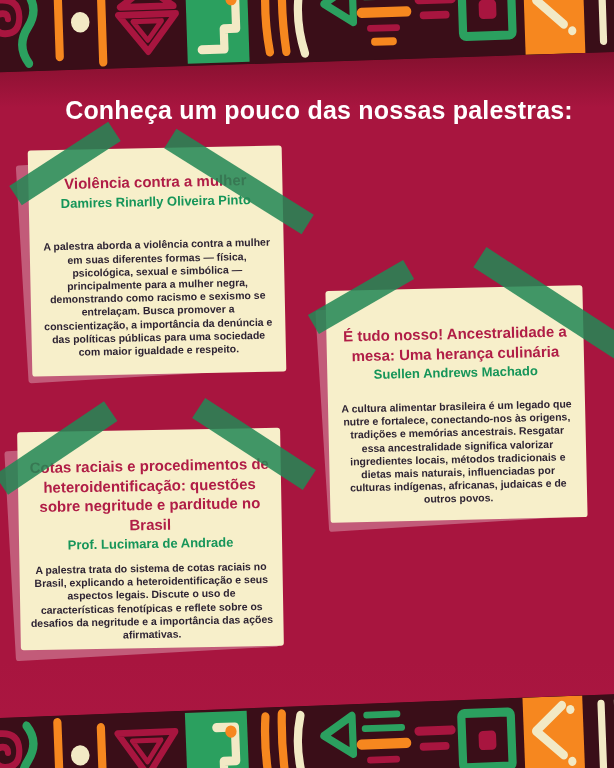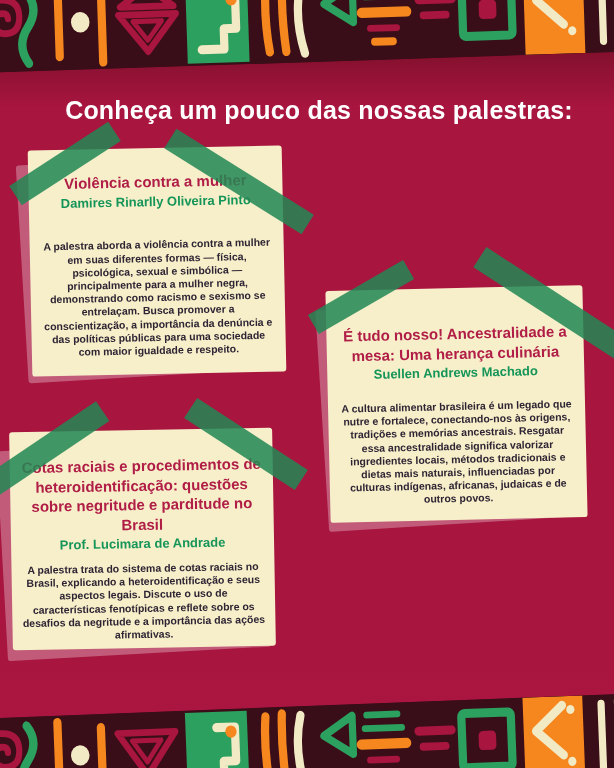--- a/index.html
+++ b/index.html
@@ -41,21 +41,21 @@
   .card1 .tape-l{left:-16px;top:14px;width:118px;height:23px;transform:rotate(-33deg);}
   .card1 .tape-r{right:-30px;top:32px;width:162px;height:23px;transform:rotate(32deg);}
   
   .card2{left:320px;top:276px;width:284px;height:266px;}
   .card2 .note-shadow{left:2px;top:26px;width:258px;height:222px;transform:rotate(-3.6deg);}
   .card2 .note-paper{left:8px;top:12px;width:257px;height:232px;transform:rotate(-1.3deg);padding:36px 12px 0 12px;}
   .card2 .talk-desc{margin-top:18px;}
   .card2 .tape-l{left:-14px;top:10px;width:110px;height:22px;transform:rotate(-30deg);}
   .card2 .tape-r{right:-34px;top:16px;width:172px;height:24px;transform:rotate(33deg);}
   
-  .card3{left:0;top:418px;width:292px;height:260px;}
+  .card3{left:8px;top:418px;width:292px;height:260px;}
   .card3 .note-shadow{left:2px;top:26px;width:264px;height:210px;transform:rotate(-3.2deg);}
   .card3 .note-paper{left:11px;top:12px;width:263px;height:218px;transform:rotate(-1deg);padding:26px 10px 0 10px;}
   .card3 .talk-desc{margin-top:9px;}
   .card3 .tape-l{left:-18px;top:18px;width:132px;height:24px;transform:rotate(-34deg);}
   .card3 .tape-r{right:-20px;top:14px;width:132px;height:24px;transform:rotate(33deg);}
 </style>
 </head>
 <body>
 
 <div class="poster">

